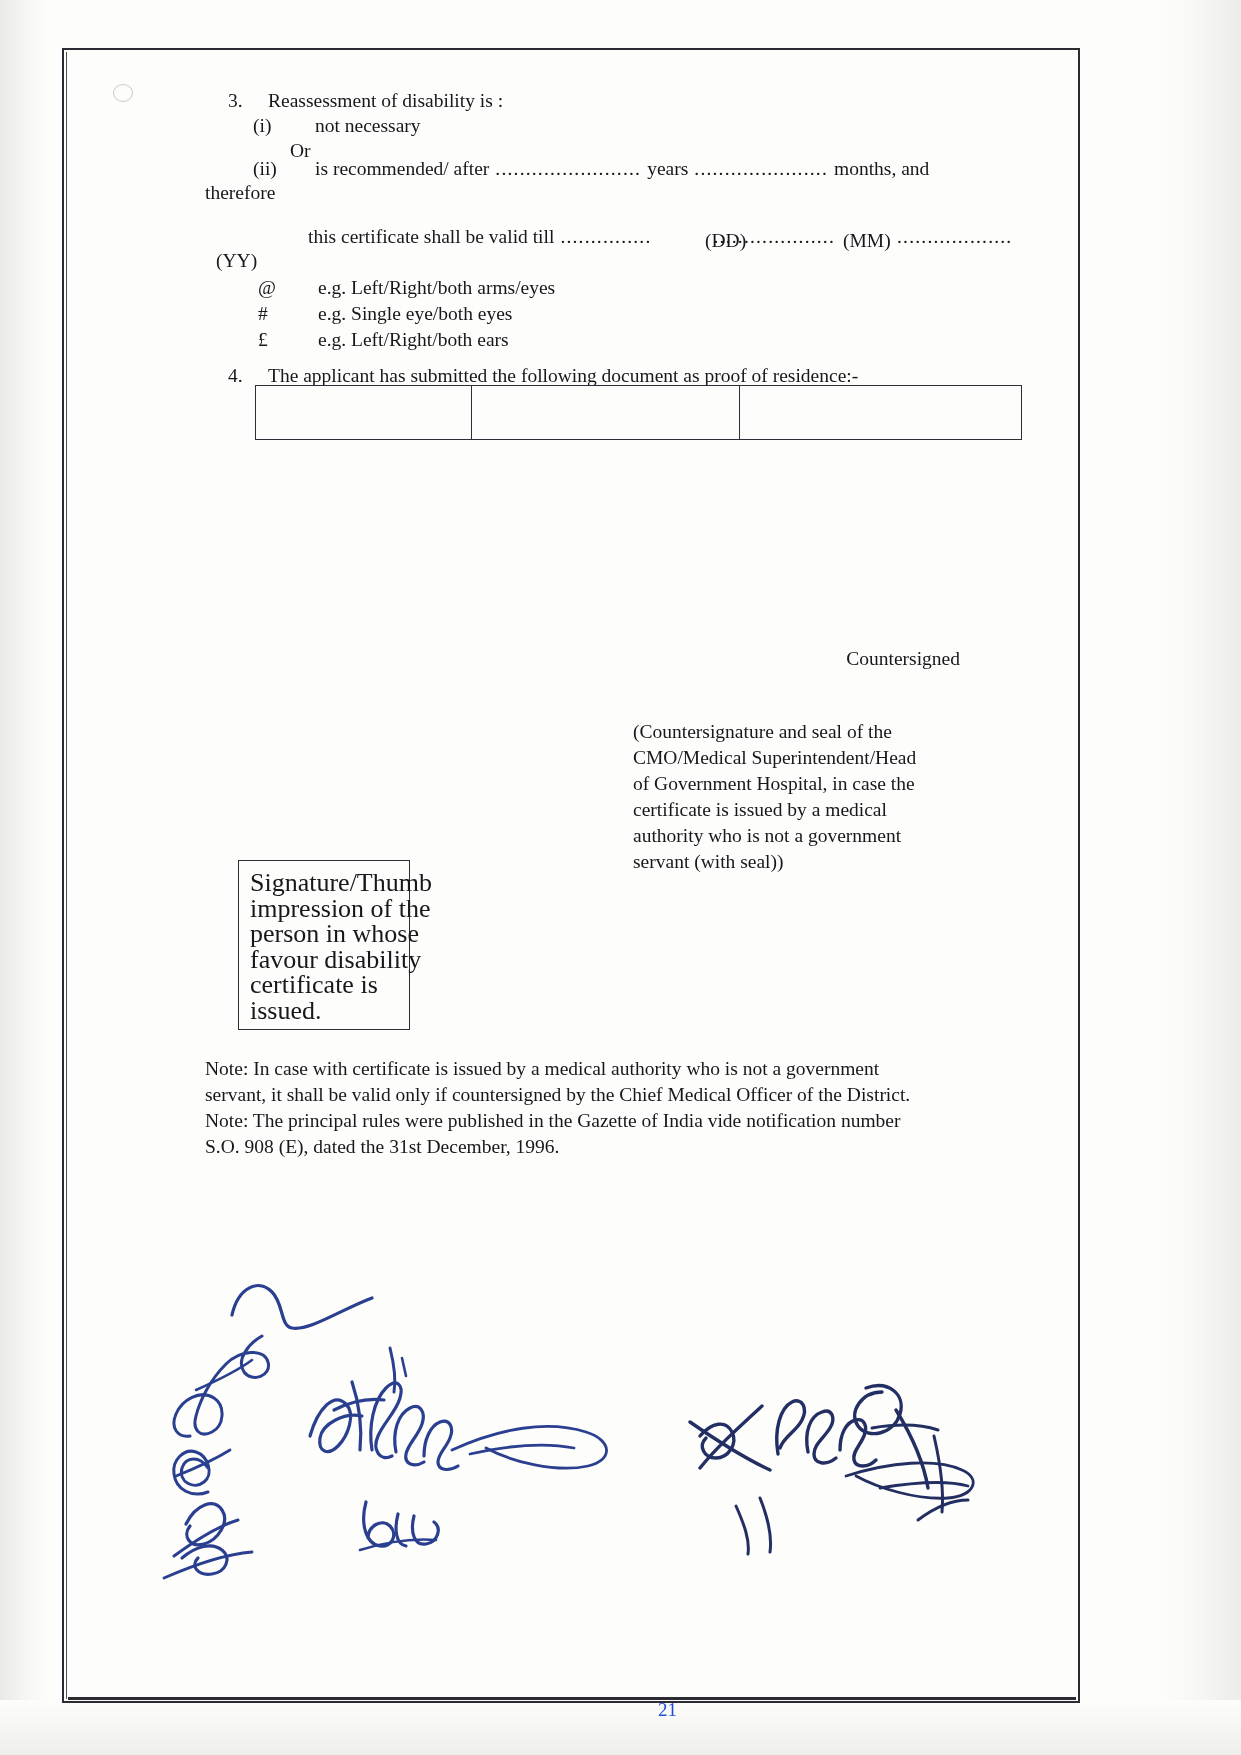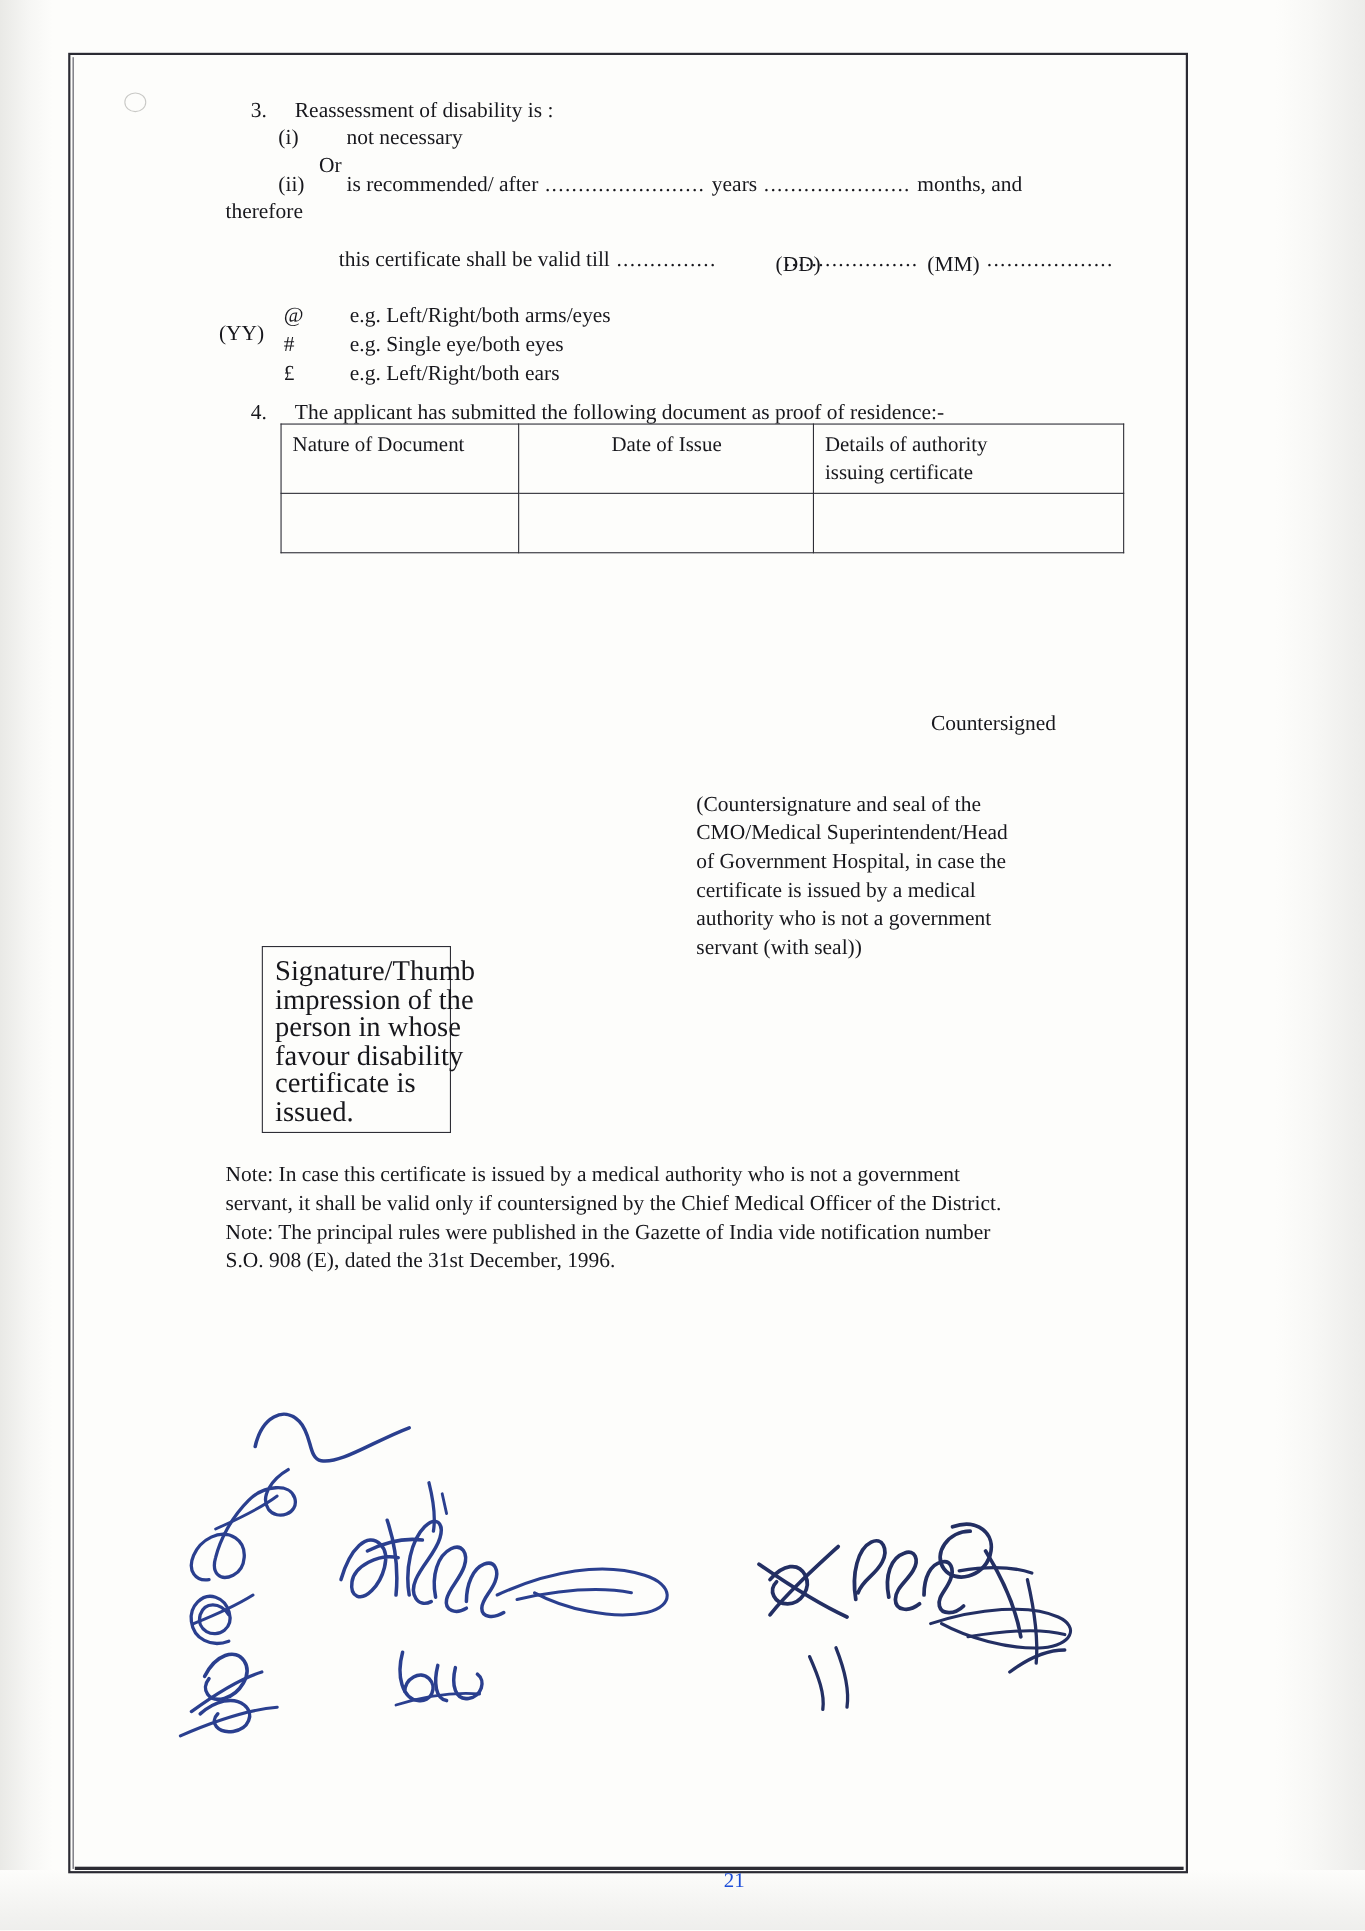--- a/index.html
+++ b/index.html
@@ -226,21 +226,21 @@
         <span class="t dots" style="margin-left:62px;">...................</span>
       </div>
     </div>
 
     <div class="blk" style="left:705px; top:228px;">
       <span class="t">(DD)</span>
     </div>
     <div class="blk" style="left:843px; top:228px;">
       <span class="t">(MM)</span>
     </div>
-    <div class="blk" style="left:199px; top:248px;margin-top:43px;">
+    <div class="blk" style="left:216px; top:248px;">
       <span class="t">(YY)</span>
     </div>
 
     <div class="blk" style="left:258px; top:275px;">
       <div class="item-row">
         <span class="t sym-col">@</span>
         <span class="t">e.g. Left/Right/both arms/eyes</span>
       </div>
       <div class="item-row">
         <span class="t sym-col">#</span>
@@ -254,28 +254,20 @@
 
     <div class="blk" style="left:228px; top:363px;">
       <div class="item-row">
         <span class="t item-num">4.</span>
         <span class="t">The applicant has submitted the following document as proof of residence:-</span>
       </div>
     </div>
 
     <table class="doc-table">
       <tbody>
-          <tr class="head">
-        <td class="c1">Nature of Document</td>
-        <td class="c2">Date of Issue</td>
-        <td class="c3">
-          <span>Details of authority</span><br>
-          <span>issuing certificate</span>
-        </td>
-      </tr>
       <tr class="body-row">
         <td class="c1"></td>
         <td class="c2"></td>
         <td class="c3"></td>
       </tr>
     </tbody>
       </table>
 
 
     <div class="blk ralign" style="left:560px; top:646px; width:400px;">
@@ -294,21 +286,21 @@
     <div class="thumb-box">
       <div class="t">Signature/Thumb</div>
       <div class="t">impression of the</div>
       <div class="t">person in whose</div>
       <div class="t">favour disability</div>
       <div class="t">certificate is</div>
       <div class="t">issued.</div>
     </div>
 
     <div class="blk" style="left:205px; top:1056px;">
-      <div class="t">Note: In case this certificate is issued by a medical authority who is not a government</div>
+      <div class="t">Note: In case with certificate is issued by a medical authority who is not a government</div>
       <div class="t">servant, it shall be valid only if countersigned by the Chief Medical Officer of the District.</div>
       <div class="t">Note: The principal rules were published in the Gazette of India vide notification number</div>
       <div class="t">S.O. 908 (E), dated the 31st December, 1996.</div>
     </div>
 
     <div class="sig-layer">
       <svg width="1241" height="360" viewBox="0 0 1241 360" xmlns="http://www.w3.org/2000/svg">
 
         <path class="ink" stroke-width="3.2" d="M232 75 C238 48, 258 38, 272 52 C284 64, 280 86, 292 88 C310 91, 340 70, 372 58"></path>
 

